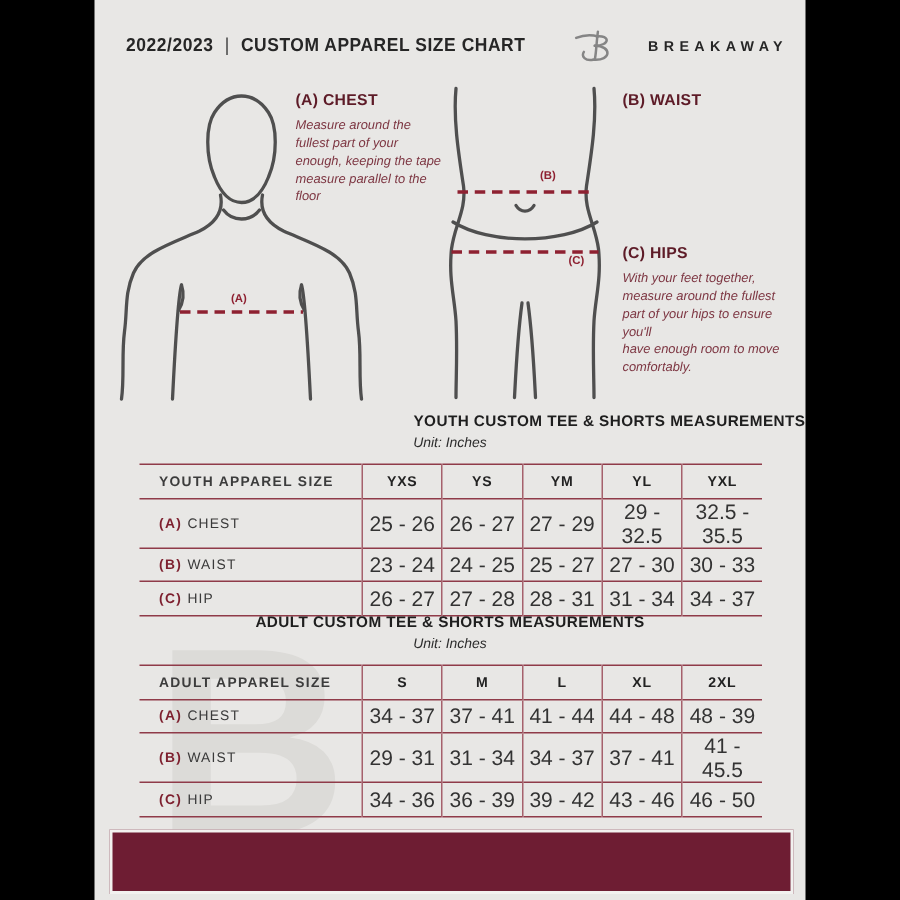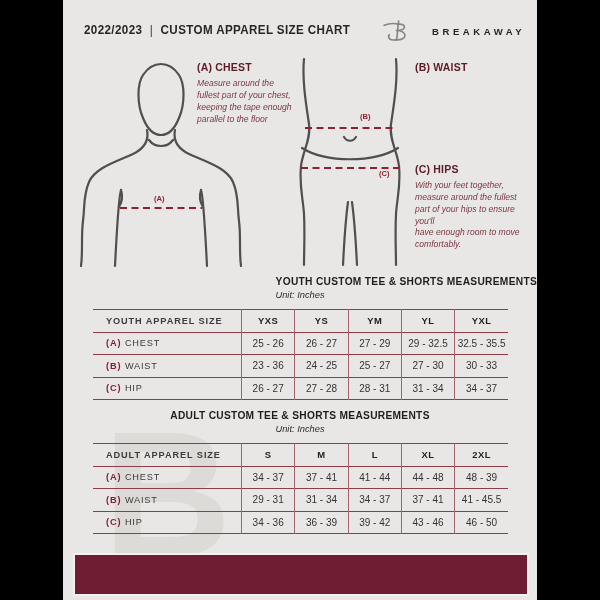--- a/index.html
+++ b/index.html
@@ -27,21 +27,21 @@
   .i-waist{left:352px;top:61px;width:107px;}
   .i-hips{left:352px;top:163px;width:112px;}
 
   
   .sect-title{position:absolute;left:0;width:100%;text-align:center;z-index:1;
               font-size:10.2px;font-weight:bold;color:#1e1e1e;letter-spacing:.3px;}
   .sect-unit{position:absolute;left:0;width:100%;text-align:center;z-index:1;
              font-size:9.3px;font-style:italic;color:#2d2d2d;}
   table.size{position:absolute;left:30px;width:415px;border-collapse:collapse;table-layout:fixed;z-index:1;}
   table.size tr{height:22.5px;}
-  table.size th,table.size td{padding:0;text-align:center;font-size:10px;color:#333;font-weight:normal;}
+  table.size th,table.size td{padding:0;text-align:center;font-size:14px;color:#333;font-weight:normal;}
   table.size .c0{width:135px;text-align:left;padding-left:13px;letter-spacing:.9px;color:#3c3c3c;font-size:9.2px;}
   table.size thead th{font-weight:bold;font-size:9.4px;color:#222;letter-spacing:.5px;}
   table.size th+th,table.size td+td{border-left:1.1px solid #a5616c;}
   table.size tr{border-top:1.4px solid #8f3b49;}
   table.size tr:last-child{border-bottom:1.4px solid #8f3b49;}
   .pre{color:#7d1f2e;font-weight:bold;}
   .rlab{color:#3a3a3a;letter-spacing:.8px;}
 
   .watermark{position:absolute;left:40px;top:406px;z-index:0;font-size:178px;font-weight:bold;
              color:#dcdbd8;line-height:1;}
@@ -101,21 +101,21 @@
       <path d="M17,72 L107,72" stroke="#8e2131" stroke-width="2.2" stroke-dasharray="7 4.5" fill="none"></path>
       <path d="M13,112 L111,112" stroke="#8e2131" stroke-width="2.2" stroke-dasharray="7 4.5" fill="none"></path>
     </svg>
 
     <span class="marker" style="left:91px;top:194px;">(A)</span>
     <span class="marker" style="left:297px;top:112px;">(B)</span>
     <span class="marker" style="left:316px;top:169px;">(C)</span>
 
     <div class="instr i-chest">
       <h3>(A) CHEST</h3>
-      <p>Measure around the fullest part of your chest, keeping the tape enough parallel to the floor</p>
+      <p>Measure around the fullest part of your enough, keeping the tape measure parallel to the floor</p>
     </div>
     <div class="instr i-waist">
       <h3>(B) WAIST</h3>
     </div>
     <div class="instr i-hips">
       <h3>(C) HIPS</h3>
       <p>With your feet together, measure around the fullest part of your hips to ensure you'll
 have enough room to move comfortably.</p>
     </div>
 
@@ -136,21 +136,21 @@
         <tr>
           <td class="c0"><span class="pre">(A)</span> <span class="rlab">CHEST</span></td>
           <td>25 - 26</td>
           <td>26 - 27</td>
           <td>27 - 29</td>
           <td>29 - 32.5</td>
           <td>32.5 - 35.5</td>
         </tr>
         <tr>
           <td class="c0"><span class="pre">(B)</span> <span class="rlab">WAIST</span></td>
-          <td>23 - 36</td>
+          <td>23 - 24</td>
           <td>24 - 25</td>
           <td>25 - 27</td>
           <td>27 - 30</td>
           <td>30 - 33</td>
         </tr>
         <tr>
           <td class="c0"><span class="pre">(C)</span> <span class="rlab">HIP</span></td>
           <td>26 - 27</td>
           <td>27 - 28</td>
           <td>28 - 31</td>

